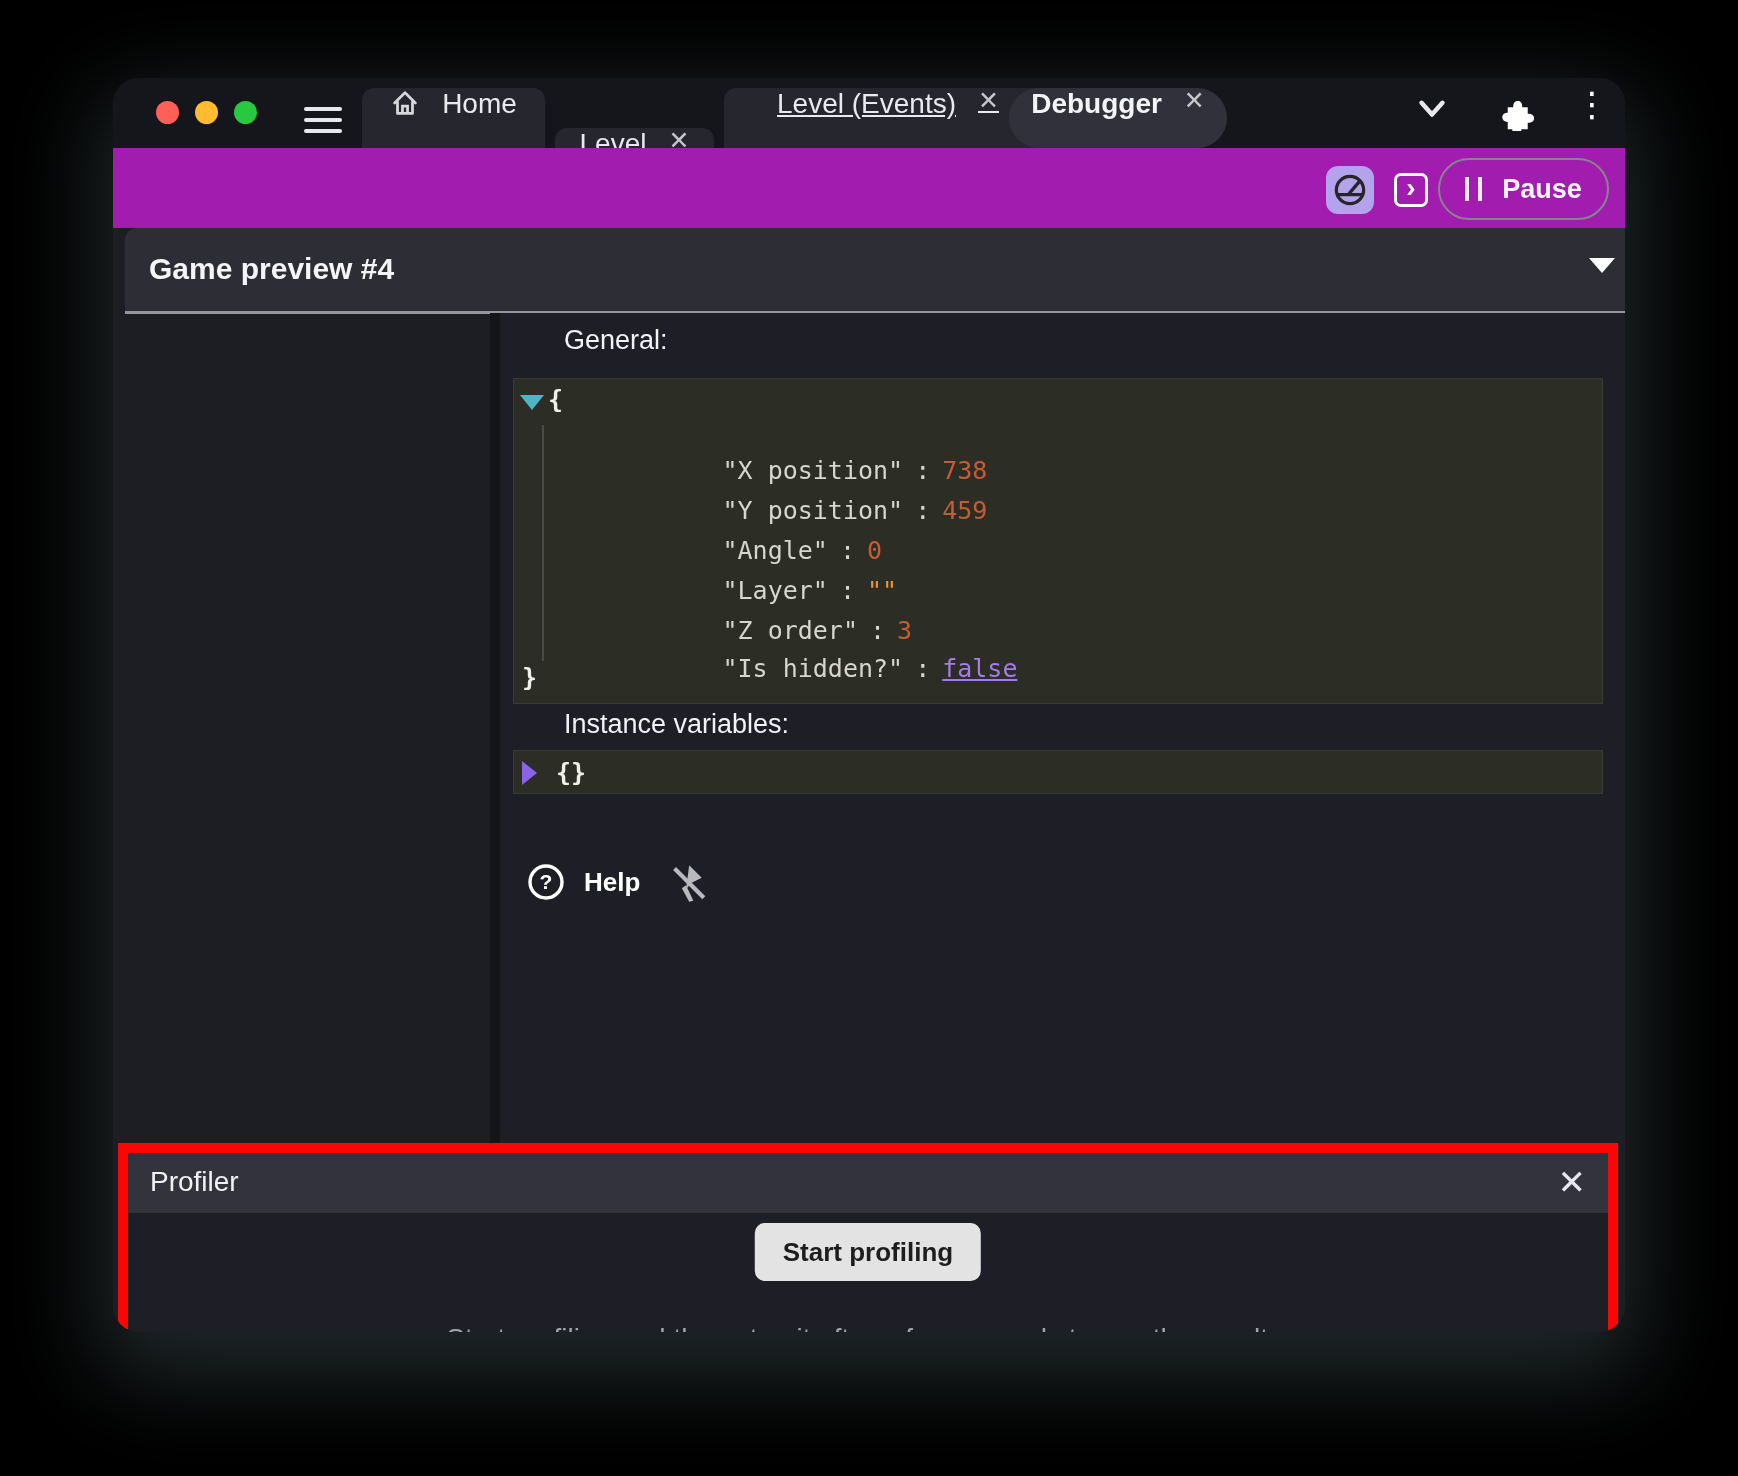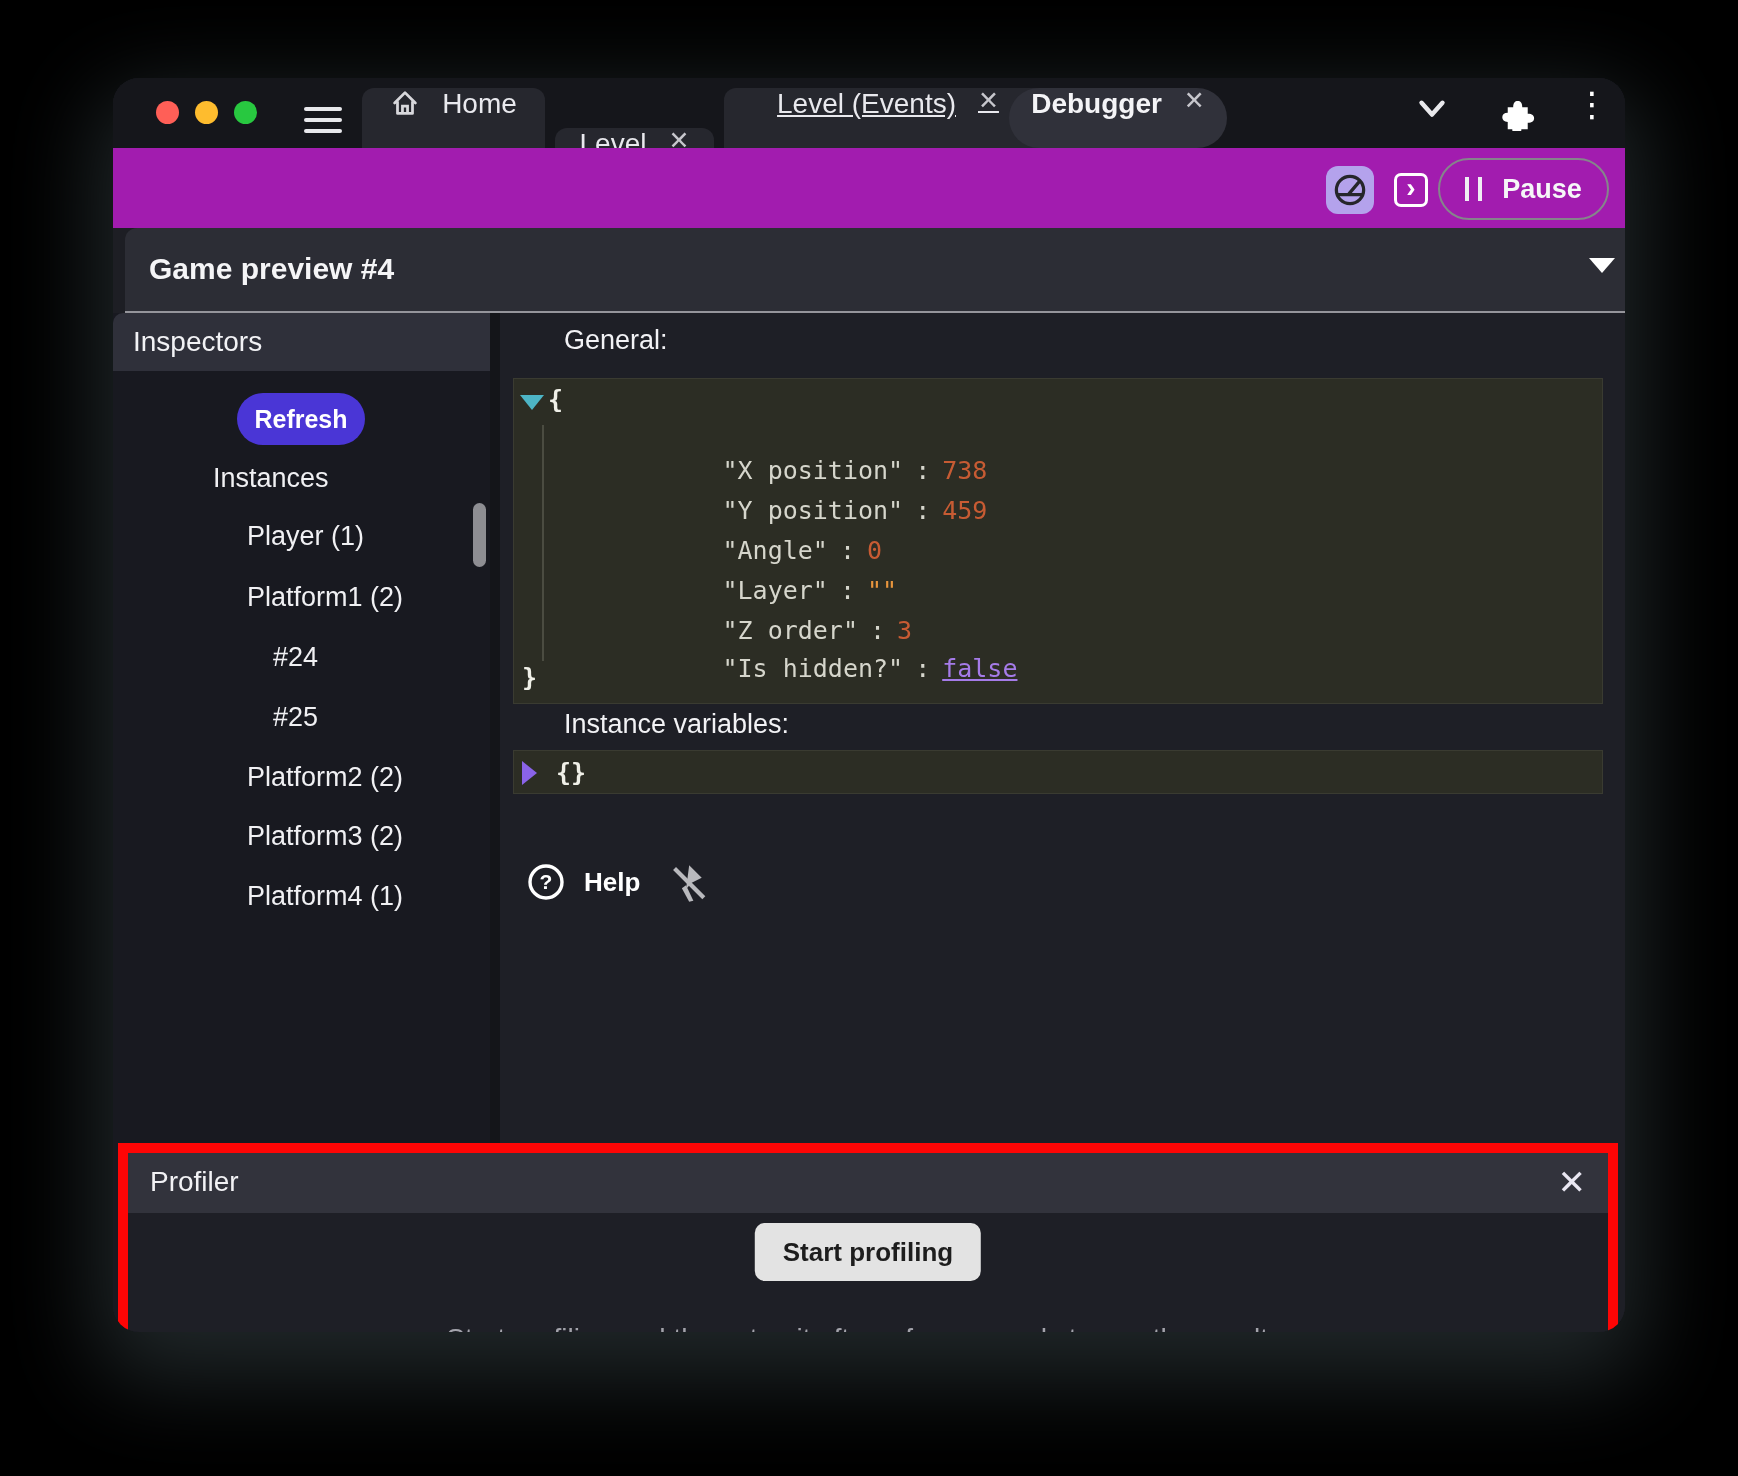--- a/index.html
+++ b/index.html
@@ -169,33 +169,20 @@
     </div>
   </div>
 
   <div id="preview-row">
     <span id="preview-title">Game preview #4</span>
     <span id="preview-caret"></span>
   </div>
 
   <div id="content">
 
-    <div id="sidebar">
-      <div id="inspectors-header">Inspectors</div>
-      <button id="refresh-btn">Refresh</button>
-      <div class="tree-item" style="left:100px; top:150px">Instances</div>
-      <div class="tree-item" style="left:134px; top:208px">Player (1)</div>
-      <div class="tree-item" style="left:134px; top:269px">Platform1 (2)</div>
-      <div class="tree-item" style="left:160px; top:329px">#24</div>
-      <div class="tree-item" style="left:160px; top:389px">#25</div>
-      <div class="tree-item" style="left:134px; top:449px">Platform2 (2)</div>
-      <div class="tree-item" style="left:134px; top:508px">Platform3 (2)</div>
-      <div class="tree-item" style="left:134px; top:568px">Platform4 (1)</div>
-      <div id="scroll-thumb"></div>
-    </div>
 
     <div id="divider"></div>
 
     <div id="right-panel">
       <div class="section-label" id="general-label">General:</div>
 
       <div id="json-panel">
         <span id="json-collapse"></span>
         <span class="brace" id="brace-open">{</span>
         <span id="indent-guide"></span>

